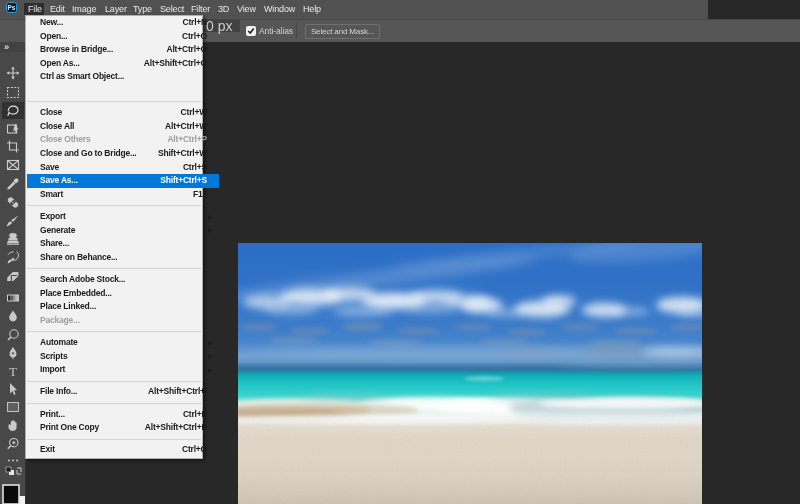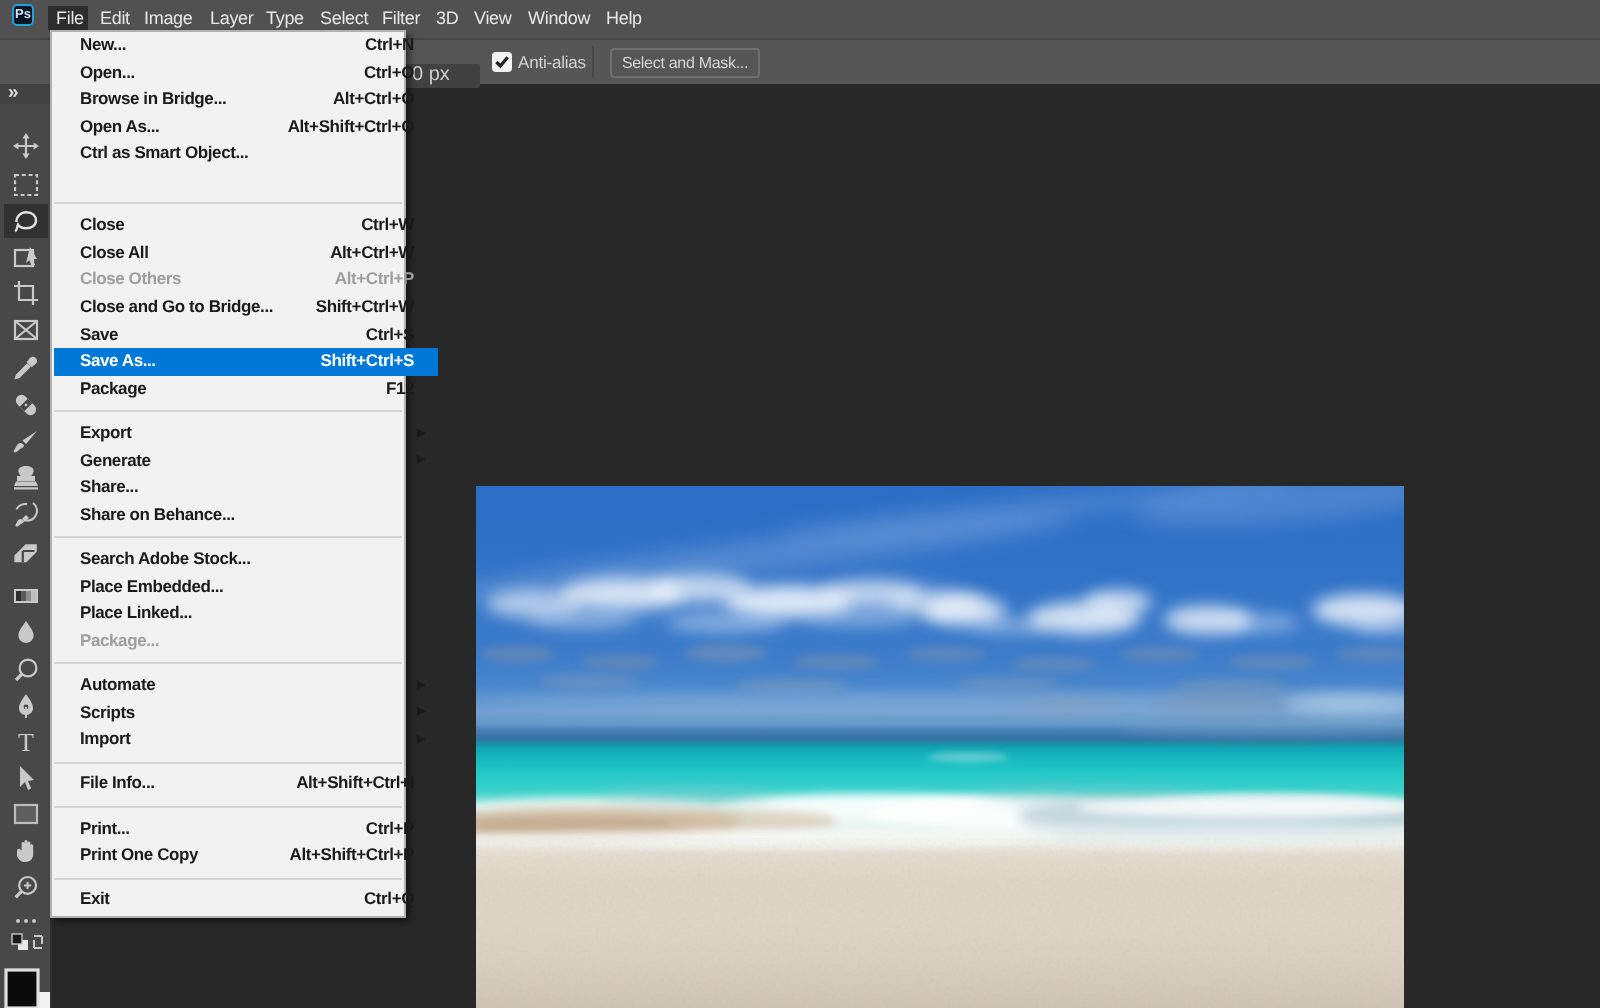--- a/index.html
+++ b/index.html
@@ -2,33 +2,33 @@
 <html><head>
 <meta charset="utf-8">
 <style>
 * { margin:0; padding:0; box-sizing:border-box; }
 html,body { width:800px; height:504px; overflow:hidden; background:#282828;
   font-family:"Liberation Sans", sans-serif; }
 #stage { position:relative; width:800px; height:504px; overflow:hidden; }
 .abs { position:absolute; }
 
 
-#menubar { position:absolute; left:0; top:0; width:800px; height:19px; background:#515151; }
+#menubar { position:absolute; left:0; top:0; width:708px; height:19px; background:#515151; }
 #pslogo { position:absolute; left:6px; top:2px; width:11px; height:11px; background:#0a1620;
   border:1px solid #22a0dc; border-radius:2.5px; color:#cfe9fa; font-size:6.5px; font-weight:bold;
   text-align:center; line-height:9px; }
 .mbitem { position:absolute; top:0; height:19px; line-height:18px; font-size:9px; color:#e8e8e8;
   letter-spacing:-0.15px; }
 #filebox { position:absolute; left:24px; top:3px; width:20px; height:11.5px; background:#2d2d2d; }
 
 
 #optbar { position:absolute; left:0; top:19px; width:800px; height:23px; background:#565656;
   border-top:1px solid #464646; }
-#featherfield { position:absolute; left:196px; top:12px; width:44px; height:12px; background:#414141;
-  border-radius:1px; color:#cccccc; font-size:10px; line-height:12px; padding-left:10px; }
+#featherfield { position:absolute; left:196px; top:0; width:44px; height:12px; background:#414141;
+  border-radius:1px; color:#cccccc; font-size:14px; line-height:12px; padding-left:10px; }
 #cb { position:absolute; left:246px; top:6px; width:10px; height:10px; background:#f2f2f2;
   border-radius:2px; }
 #cb svg { position:absolute; left:1px; top:1px; }
 #antialias { position:absolute; left:259px; top:5px; font-size:8.5px; color:#d2d2d2; line-height:13px; letter-spacing:-0.1px; }
 #optsep { position:absolute; left:296px; top:3px; width:1px; height:16px; background:#484848; }
 #smbtn { position:absolute; left:305px; top:3.5px; width:75px; height:15px; border:1px solid #6f6f6f;
   border-radius:2px; color:#d5d5d5; font-size:8px; text-align:center; line-height:13px; letter-spacing:-0.15px; }
 
 
 #tabstrip { position:absolute; left:26px; top:42px; width:774px; height:22px; background:#3c3c3c; }
@@ -341,21 +341,21 @@
       </div>
 <div class="mrow" style="top:145.1px">
         <span class="ml">Save</span>
         <span class="ms">Ctrl+S</span>
       </div>
 <div class="mrow sel" style="top:158.7px">
         <span class="ml">Save As...</span>
         <span class="ms">Shift+Ctrl+S</span>
       </div>
 <div class="mrow" style="top:172.3px">
-        <span class="ml">Package</span>
+        <span class="ml">Smart</span>
         <span class="ms">F12</span>
       </div>
 <div class="msep" style="top:189.7px"></div>
 <div class="mrow" style="top:194.5px">
         <span class="ml">Export</span>
         <span class="ma">▶</span>
       </div>
 <div class="mrow" style="top:208.1px">
         <span class="ml">Generate</span>
         <span class="ma">▶</span>

